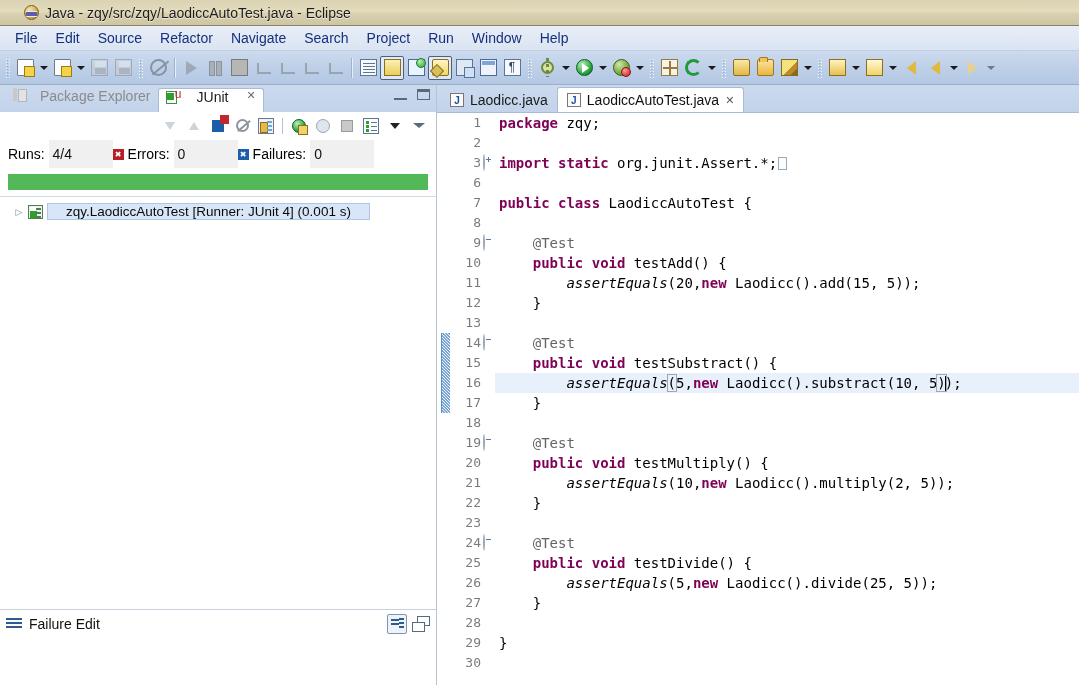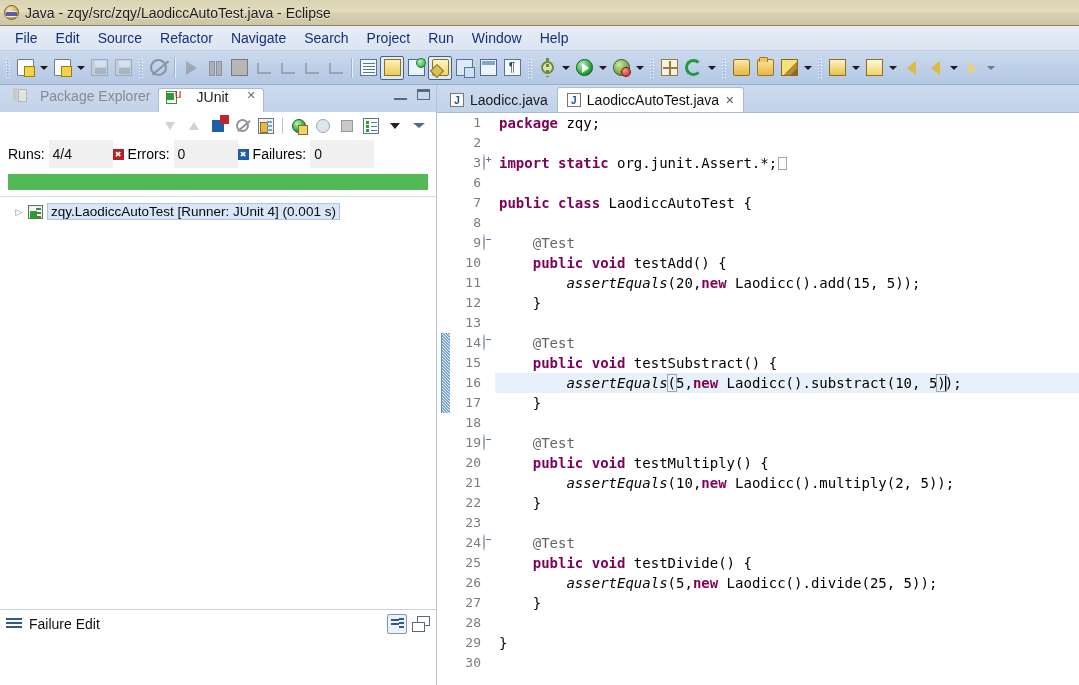--- a/index.html
+++ b/index.html
@@ -8,21 +8,21 @@
     width:1079px; height:685px; overflow:hidden;
     font-family:"Liberation Sans", sans-serif;
     font-size:13px; color:#000; background:#fff;
   }
 
   
   #titlebar{
     height:26px; width:100%;
     background:linear-gradient(to bottom,#d9d3b4 0%,#e4dcbb 45%,#d8d0ae 55%,#cdc5a4 100%);
     border-bottom:1px solid #8a8466;
-    display:flex; align-items:center; padding-left:4px; position:relative;
+    display:flex; align-items:center; padding-left:24px; position:relative;
   }
   #titlebar .tb-icon{
     width:15px;height:15px;border-radius:50%;
     background:radial-gradient(circle at 35% 30%,#f3e6b4,#c9a23a 70%,#8a6c17);
     border:1px solid #7a5f14; margin-right:6px; position:relative; flex:0 0 auto;
   }
   #titlebar .tb-icon:before{
     content:""; position:absolute; left:1px; right:1px; top:5px; height:4px;
     background:#5b5bb0; border-top:1px solid #e9e9f7; border-bottom:1px solid #e9e9f7;
   }
@@ -181,21 +181,21 @@
   .cmark{ width:11px;height:11px; display:inline-block; margin-right:4px; font-size:8px; line-height:11px;
           text-align:center; color:#fff; }
   .cmark.err{ background:#b52025; }
   .cmark.fail{ background:#1c5fa8; }
   #progressbar-wrap{ margin:2px 8px 6px 8px; height:16px; background:#f3f3f3; border:0; }
   #progressbar{ height:100%; width:100%; background:#53b857; }
 
   #test-tree{ flex:0 0 auto; border-top:1px solid #d5dbe2; padding-top:5px; background:#fff; }
   .tree-row{ display:flex; align-items:center; gap:4px; padding:1px 0 1px 14px; font-size:13.5px; }
   .tree-row .twisty{ width:10px; text-align:center; color:#7b8795; font-size:9px; }
-  .tr-label{ background:#d8e6f7; border:1px solid #aec6e3; padding:0 3px; color:#0a0a0a; white-space:nowrap; }
+  .tr-label{ background:#d8e6f7; border:1px solid #aec6e3; padding:0 18px; color:#0a0a0a; white-space:nowrap; }
   .test-icon{ width:15px;height:14px;position:relative;display:inline-block;
               background:#eaf2ea;border:1px solid #4f7f4f;}
   .test-icon:before{content:"";position:absolute;left:1px;top:1px;width:6px;height:11px;background:#ffffff;}
   .test-icon .ok{position:absolute;left:1px;bottom:0px;width:7px;height:7px;background:#2f9e2f;}
   .test-icon:after{content:"";position:absolute;right:1px;top:2px;width:5px;height:2px;
      background:#4f7f4f;box-shadow:0 4px 0 #4f7f4f,0 8px 0 #4f7f4f;}
 
   #left-spacer{ flex:1 1 auto; background:#fff; }
   #failure-trace-hdr{ height:28px; display:flex; align-items:center; gap:7px; padding:0 6px;
       border-top:1px solid #c8d2de; background:#fff; position:relative; }

